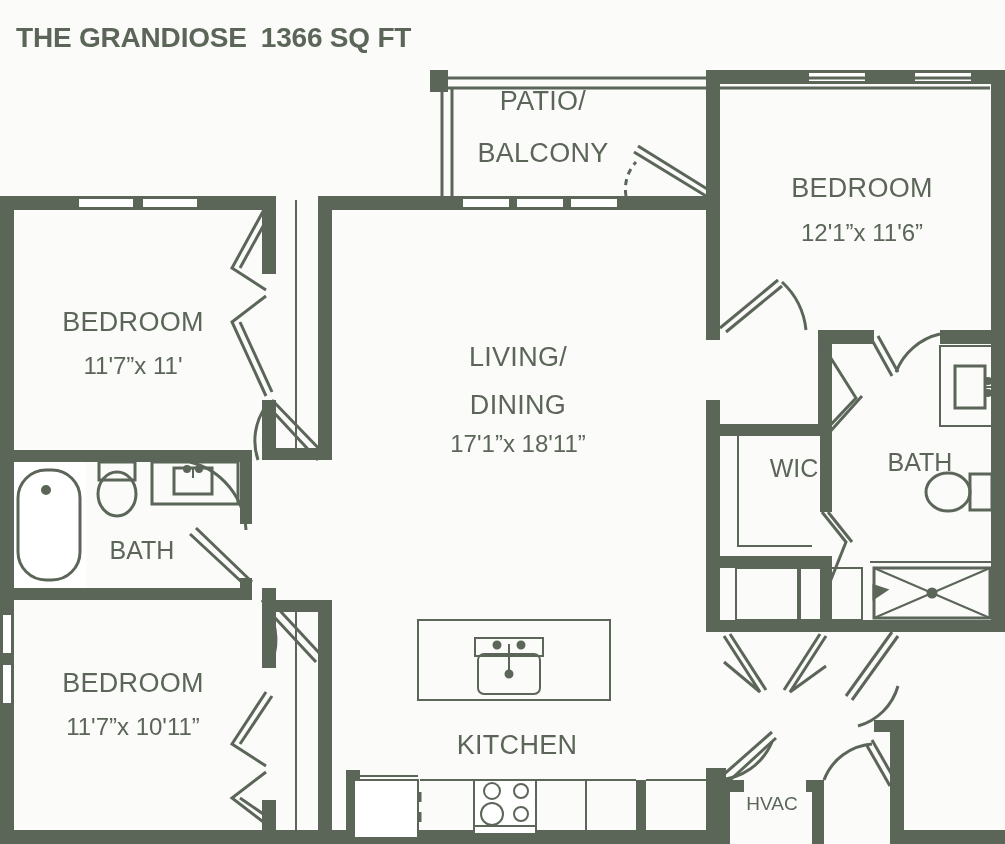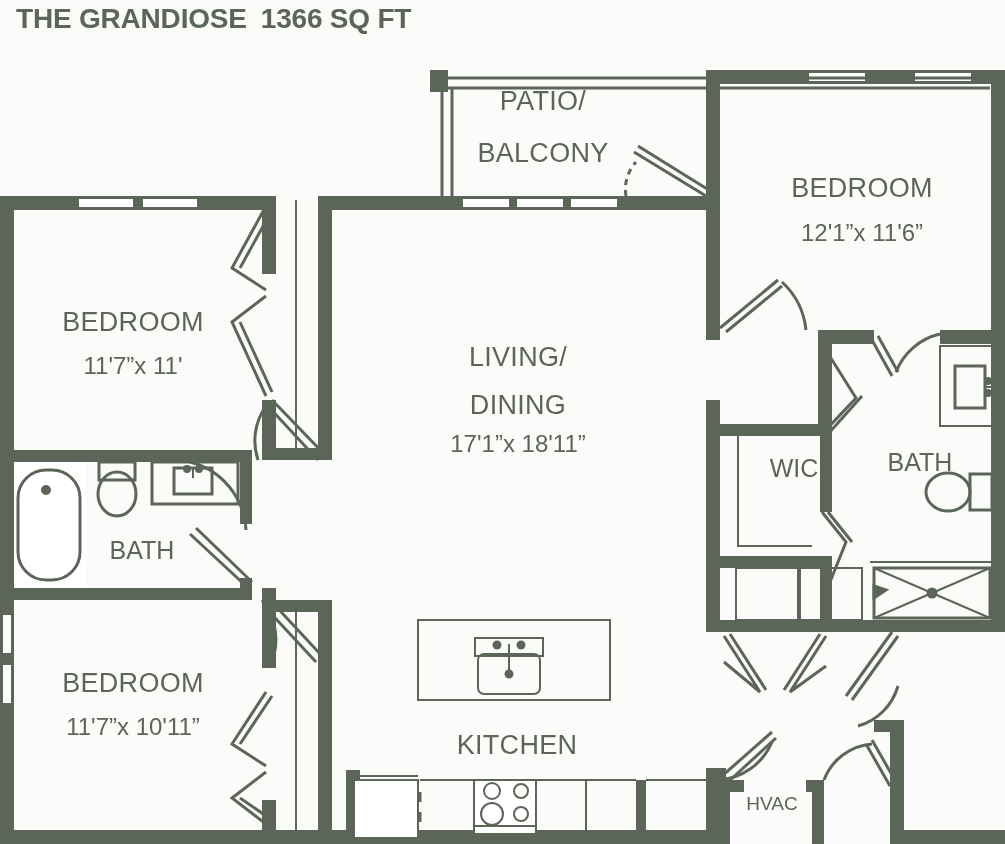--- a/index.html
+++ b/index.html
@@ -1,19 +1,19 @@
 <!DOCTYPE html>
 <html><head>
 <meta charset="utf-8">
 <style>
   html,body{margin:0;padding:0;background:#fafafa;}
   body{width:1005px;height:844px;overflow:hidden;
        font-family:"Liberation Sans","DejaVu Sans",sans-serif;}
   #plan-root{position:relative;width:1005px;height:844px;background:#fbfbfa;}
-  #title{position:absolute;left:16px;top:3px;font-size:28px;font-weight:700;
+  #title{position:absolute;left:16px;top:22px;font-size:28px;font-weight:700;
          letter-spacing:-0.2px;color:#5b6659;white-space:nowrap;}
   #title .sqft{margin-left:14px;}
   svg{position:absolute;left:0;top:0;}
   .rm-label{fill:#5b6659;font-family:"Liberation Sans","DejaVu Sans",sans-serif;
             text-anchor:middle;}
   .rm-name{font-size:27px;letter-spacing:0.3px;}
   .rm-dim{font-size:24px;}
   .rm-name-sm{font-size:25px;}
   .rm-name-xs{font-size:19px;}
 </style>

